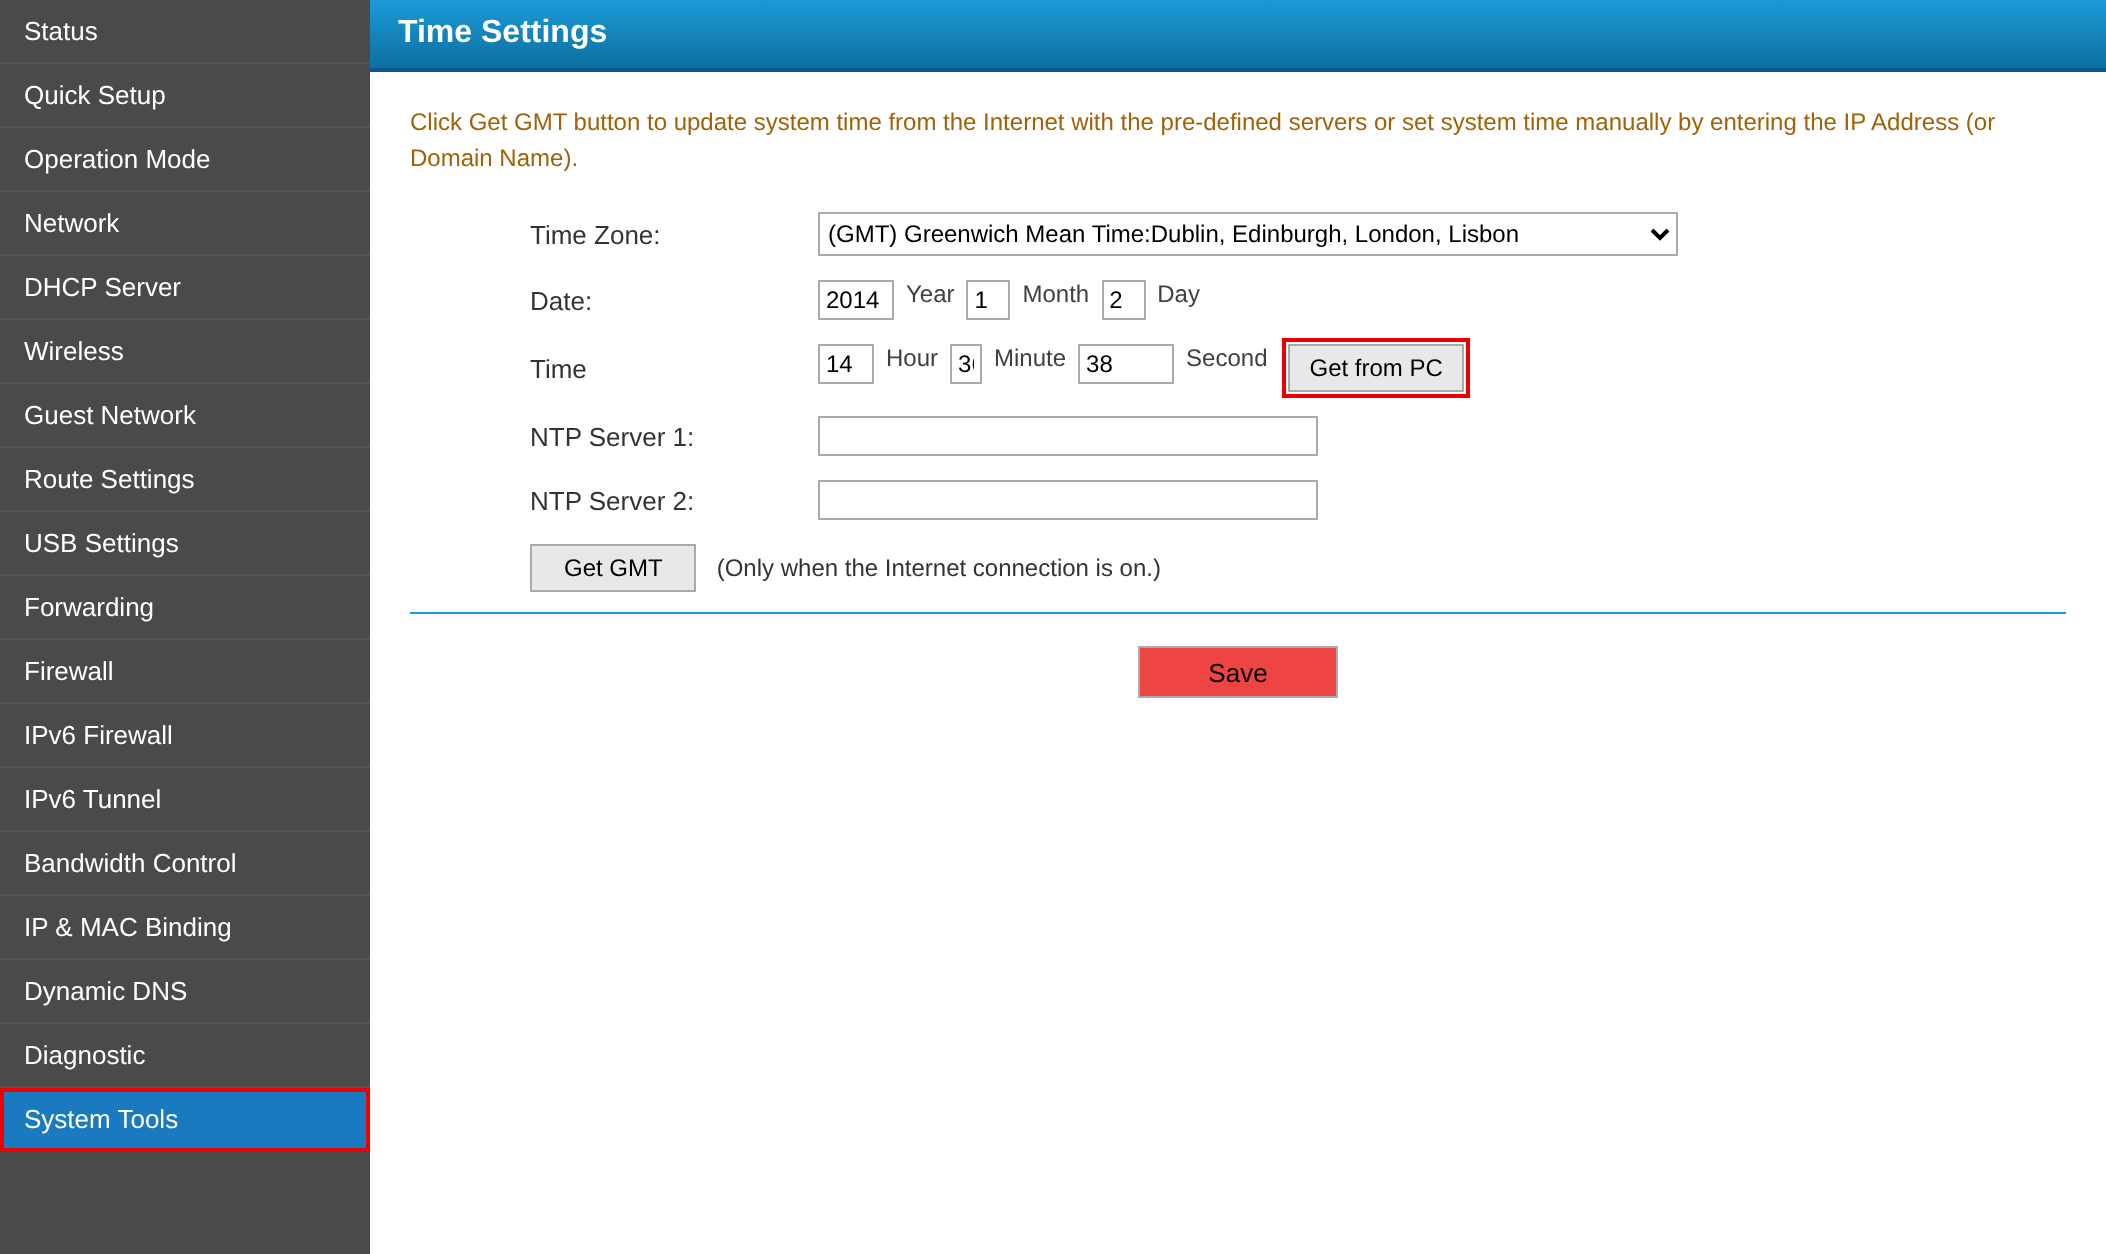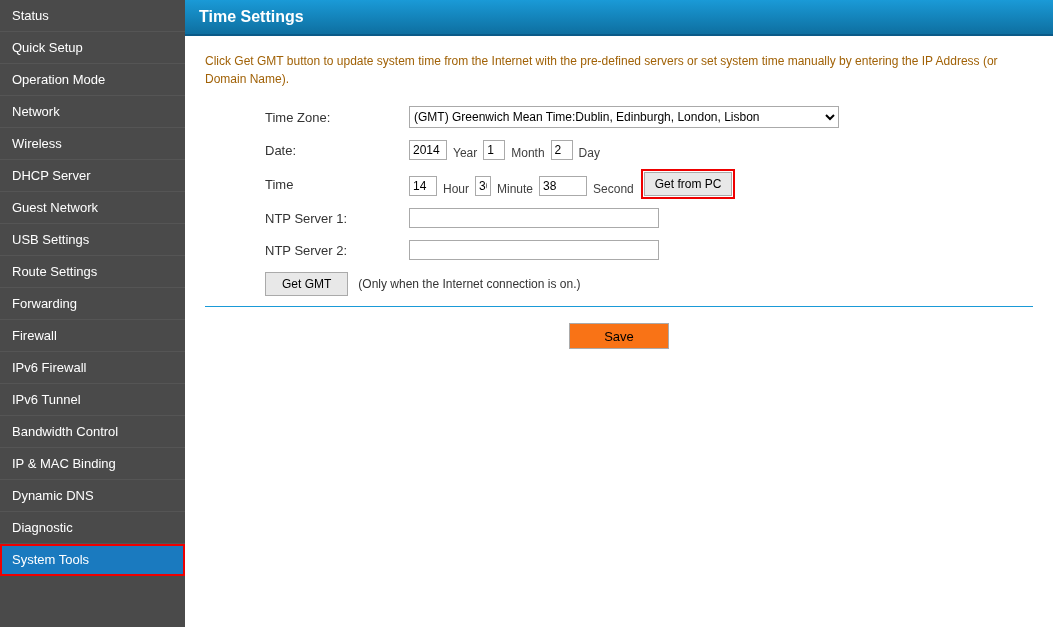--- a/index.html
+++ b/index.html
@@ -63,21 +63,21 @@
     }
     .form-label {
       width: 120px;
       font-size: 13px;
       color: #333;
       font-weight: normal;
       flex-shrink: 0;
     }
     .form-controls {
       display: flex;
-      align-items: flex-end;
+      align-items: flex-start;
       gap: 4px;
     }
     select.timezone-select {
       width: 430px;
       height: 22px;
       font-size: 12px;
       border: 1px solid #aaa;
       background: #fff;
     }
     input.small-input {
@@ -145,38 +145,38 @@
 
     .save-row {
       display: flex;
       justify-content: center;
     }
     .save-btn {
       height: 26px;
       width: 100px;
       font-size: 13px;
       border: 1px solid #aaa;
-      background: #f97316;
+      background: #ef4444;
       cursor: pointer;
     }
   </style>
 </head>
 <body>
 
 <nav id="sidebar">
 
 <div class="sidebar-item">Status</div>
     <div class="sidebar-item">Quick Setup</div>
     <div class="sidebar-item">Operation Mode</div>
     <div class="sidebar-item">Network</div>
+    <div class="sidebar-item">DHCP Server</div>
     <div class="sidebar-item">Wireless</div>
-    <div class="sidebar-item">DHCP Server</div>
     <div class="sidebar-item">Guest Network</div>
+    <div class="sidebar-item">Route Settings</div>
     <div class="sidebar-item">USB Settings</div>
-    <div class="sidebar-item">Route Settings</div>
     <div class="sidebar-item">Forwarding</div>
     <div class="sidebar-item">Firewall</div>
     <div class="sidebar-item">IPv6 Firewall</div>
     <div class="sidebar-item">IPv6 Tunnel</div>
     <div class="sidebar-item">Bandwidth Control</div>
     <div class="sidebar-item">IP &amp; MAC Binding</div>
     <div class="sidebar-item">Dynamic DNS</div>
     <div class="sidebar-item">Diagnostic</div>
     <div class="sidebar-item parent-active">System Tools</div>
   </nav>

